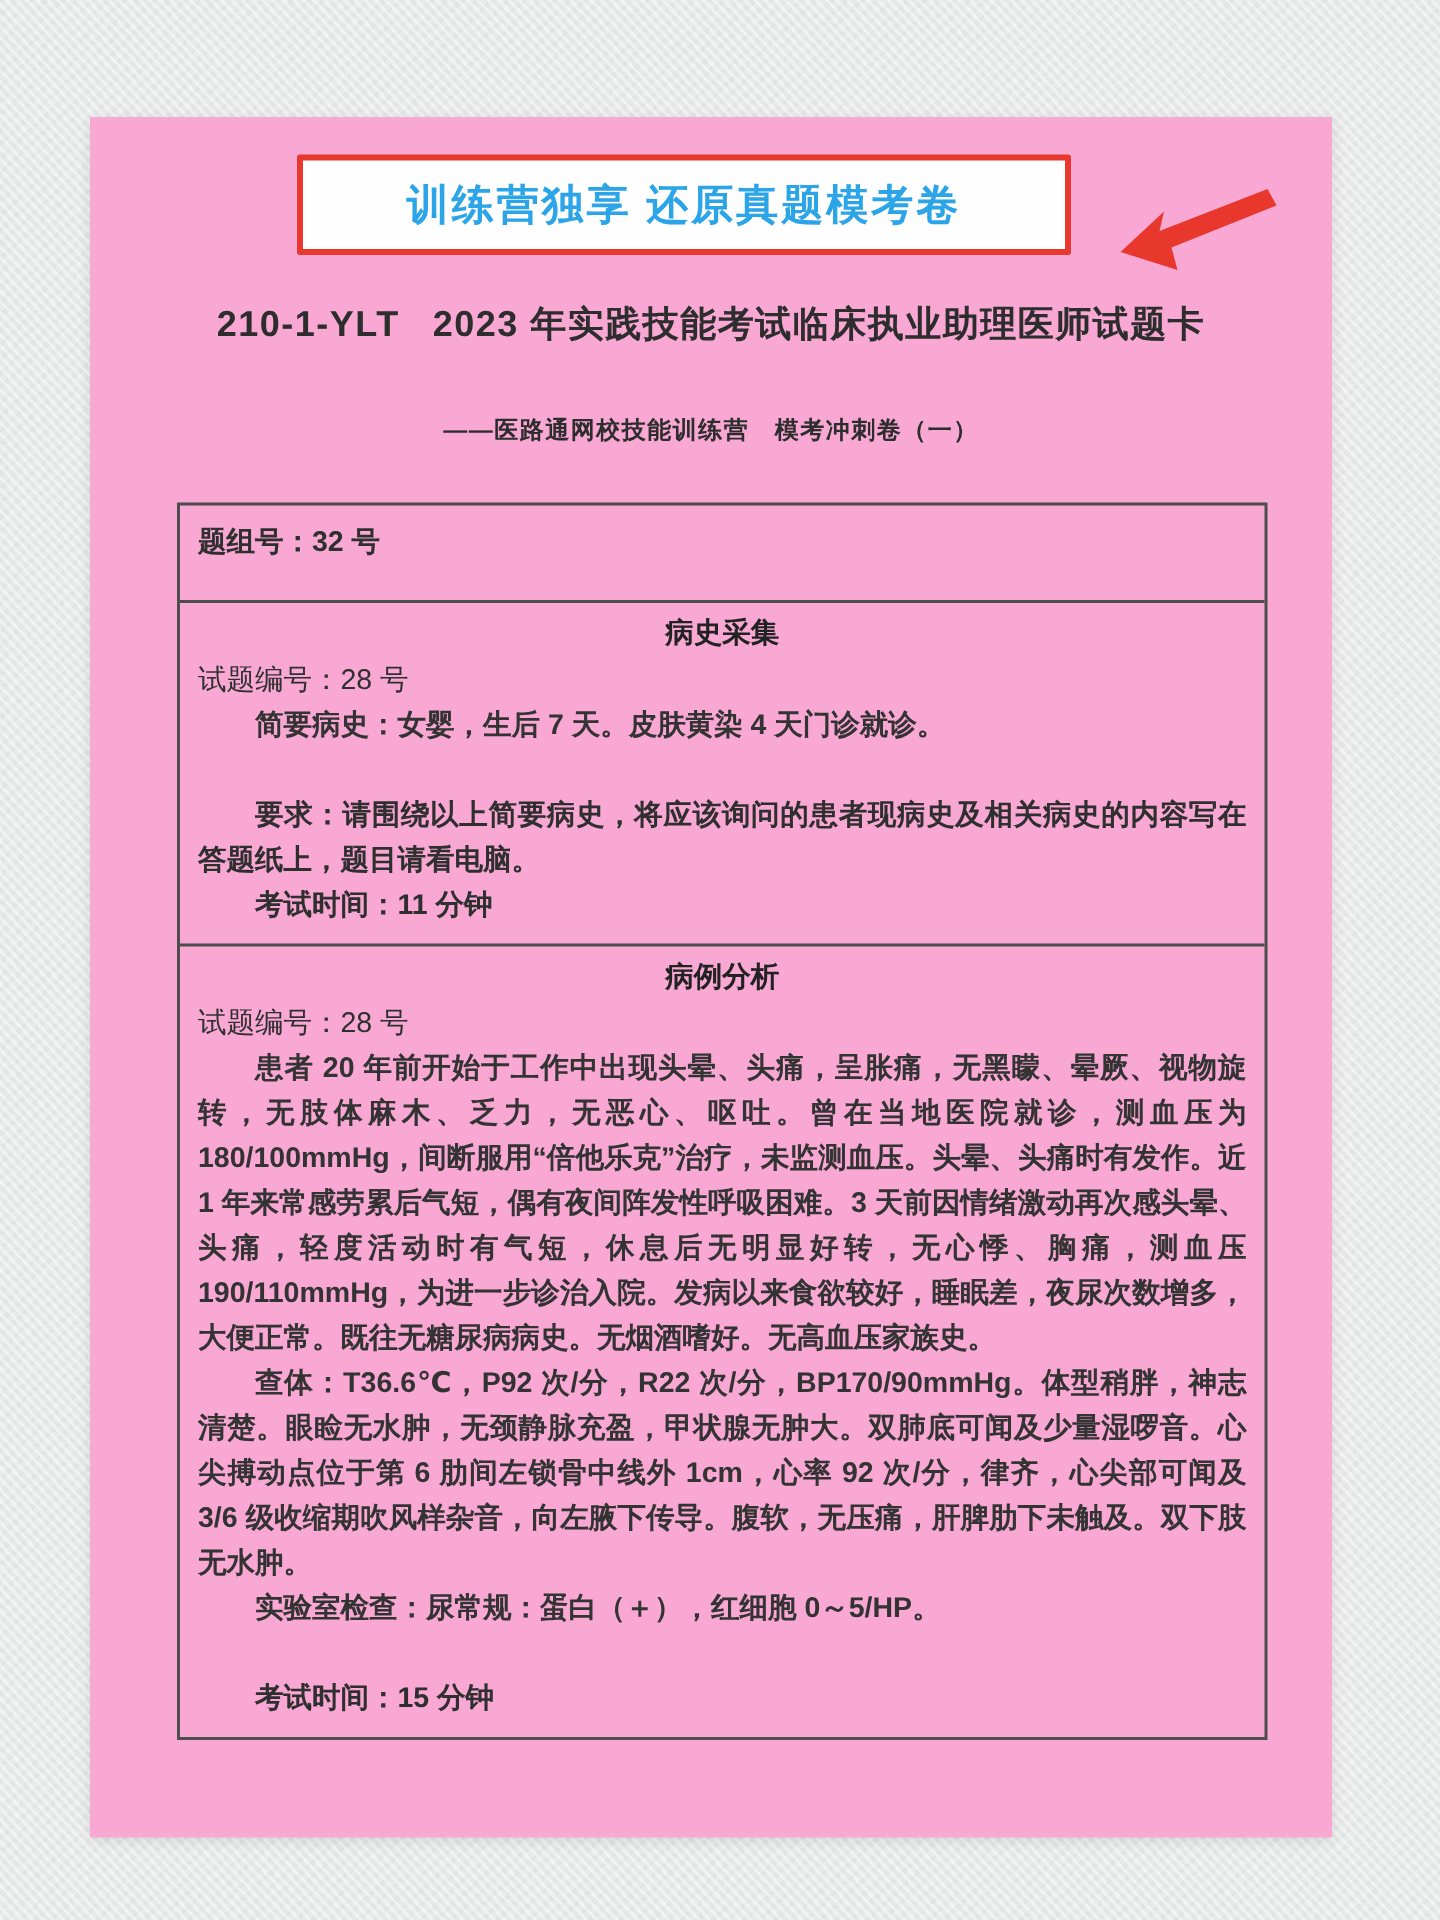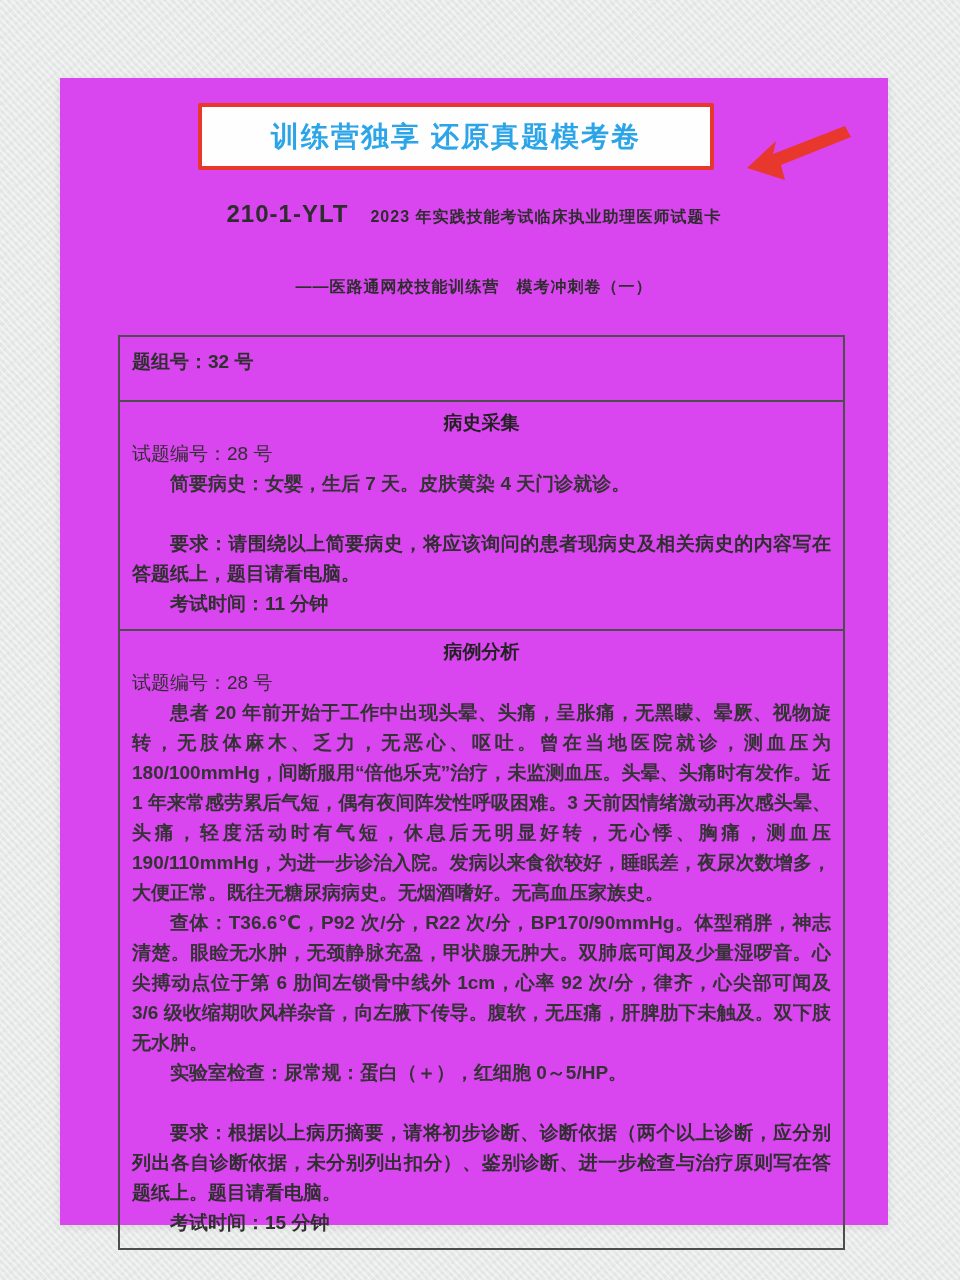--- a/index.html
+++ b/index.html
@@ -8,42 +8,42 @@
     position:relative;
     font-family:"Liberation Sans","DejaVu Sans",sans-serif;
     background-color:#e8e9e9;
     background-image:
       repeating-linear-gradient(47deg, rgba(255,255,255,.45) 0 2px, rgba(0,0,0,0) 2px 5px),
       repeating-linear-gradient(-43deg, rgba(0,0,0,.025) 0 3px, rgba(0,0,0,0) 3px 7px);
     overflow:hidden;
   }
   .paper{
     position:absolute; left:60px; top:78px; width:828px; height:1147px;
-    background:#d946ef;
+    background:#f9a8d4;
     box-shadow:0 2px 8px rgba(0,0,0,.10);
   }
   
   .banner-box{
     position:absolute; left:138px; top:25px; width:516px; height:67px;
     border:4px solid #e8372c; border-radius:2px; background:#fefefe;
     display:flex; align-items:center; justify-content:center;
   }
   .banner-text{
     color:#2ba4e8; font-size:28px; font-weight:700; letter-spacing:2px;
     white-space:nowrap;
   }
   .arrow-wrap{ position:absolute; left:683px; top:44px; width:112px; height:62px; }
   
   .title-row{
     position:absolute; left:0; top:122px; width:100%;
     display:flex; justify-content:center; align-items:baseline; gap:22px;
     color:#2d2d2d;
   }
   .exam-code{ font-size:24px; font-weight:700; letter-spacing:1px; }
-  .exam-title{ font-size:16px; font-weight:700; letter-spacing:1px; white-space:nowrap; }
+  .exam-title{ font-size:24px; font-weight:700; letter-spacing:1px; white-space:nowrap; }
   .subtitle{
     position:absolute; left:0; top:199px; width:100%;
     text-align:center; font-size:16px; font-weight:700; color:#2d2d2d;
     letter-spacing:1px;
   }
   
   .exam-table{
     position:absolute; left:58px; top:257px; width:727px;
     border:2px solid #4d4d4d;
     color:#333; font-size:19px; line-height:30px;
@@ -96,19 +96,18 @@
       <p class="para indent bold">考试时间：11 分钟</p>
     </div>
 
     <div class="section">
       <div class="section-heading">病例分析</div>
       <div class="qno">试题编号：28 号</div>
       <p class="para indent">患者 20 年前开始于工作中出现头晕、头痛，呈胀痛，无黑矇、晕厥、视物旋转，无肢体麻木、乏力，无恶心、呕吐。曾在当地医院就诊，测血压为 180/100mmHg，间断服用“倍他乐克”治疗，未监测血压。头晕、头痛时有发作。近 1 年来常感劳累后气短，偶有夜间阵发性呼吸困难。3 天前因情绪激动再次感头晕、头痛，轻度活动时有气短，休息后无明显好转，无心悸、胸痛，测血压 190/110mmHg，为进一步诊治入院。发病以来食欲较好，睡眠差，夜尿次数增多，大便正常。既往无糖尿病病史。无烟酒嗜好。无高血压家族史。</p>
       <p class="para indent">查体：T36.6℃，P92 次/分，R22 次/分，BP170/90mmHg。体型稍胖，神志清楚。眼睑无水肿，无颈静脉充盈，甲状腺无肿大。双肺底可闻及少量湿啰音。心尖搏动点位于第 6 肋间左锁骨中线外 1cm，心率 92 次/分，律齐，心尖部可闻及 3/6 级收缩期吹风样杂音，向左腋下传导。腹软，无压痛，肝脾肋下未触及。双下肢无水肿。</p>
       <p class="para indent">实验室检查：尿常规：蛋白（＋），红细胞 0～5/HP。</p>
       <div class="spacer"></div>
-      <p class="para indent bold">要求：根据以上病历摘要，请将初步诊断、诊断依据（两个以上诊断，应分别列出各自诊断依据，未分别列出扣分）、鉴别诊断、进一步检查与治疗原则写在答题纸上。题目请看电脑。</p>
       <p class="para indent bold">考试时间：15 分钟</p>
     </div>
 
   </div>
 
 </div>
 
 </body></html>

